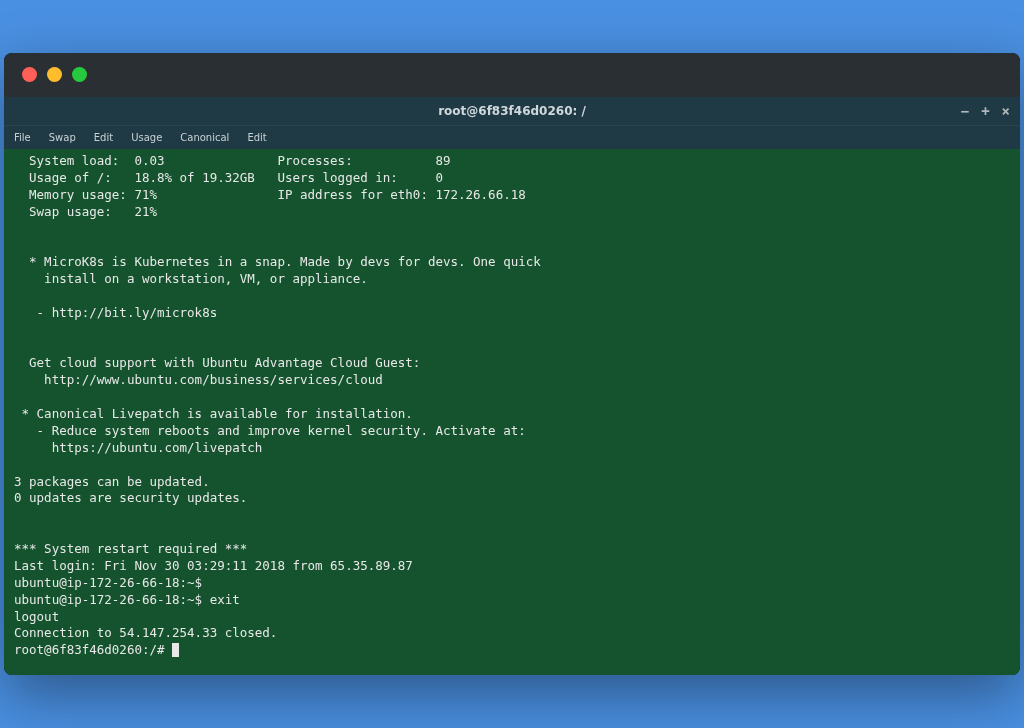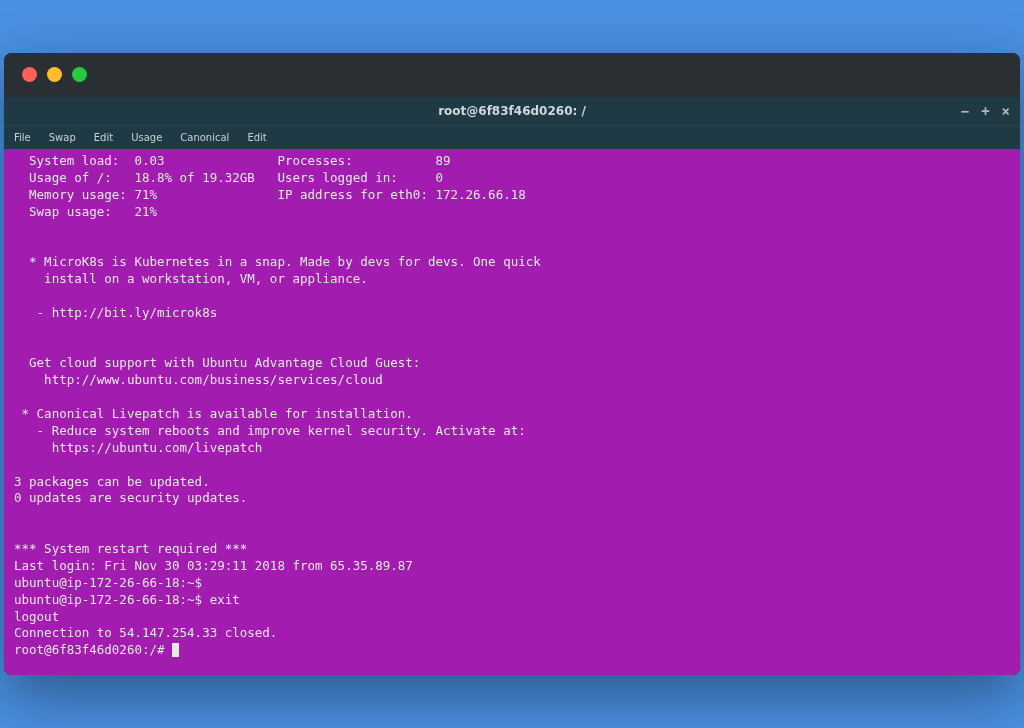--- a/index.html
+++ b/index.html
@@ -65,21 +65,21 @@
     align-items: center;
     padding: 0 10px;
     gap: 18px;
     color: #c8d2d6;
     font-size: 10px;
     font-family: "DejaVu Sans", sans-serif;
     border-top: 1px solid rgba(255,255,255,0.05);
   }
   .menubar span { cursor: default; }
   .terminal-body {
-    background: #a21caf;
+    background: #14532d;
     padding: 4px 10px 16px 10px;
     color: #e8e8e8;
     font-size: 12.5px;
     line-height: 1.35;
     white-space: pre;
     font-family: "DejaVu Sans Mono", "Liberation Mono", Consolas, monospace;
     min-height: 510px;
   }
   .cursor-block {
     display: inline-block;

